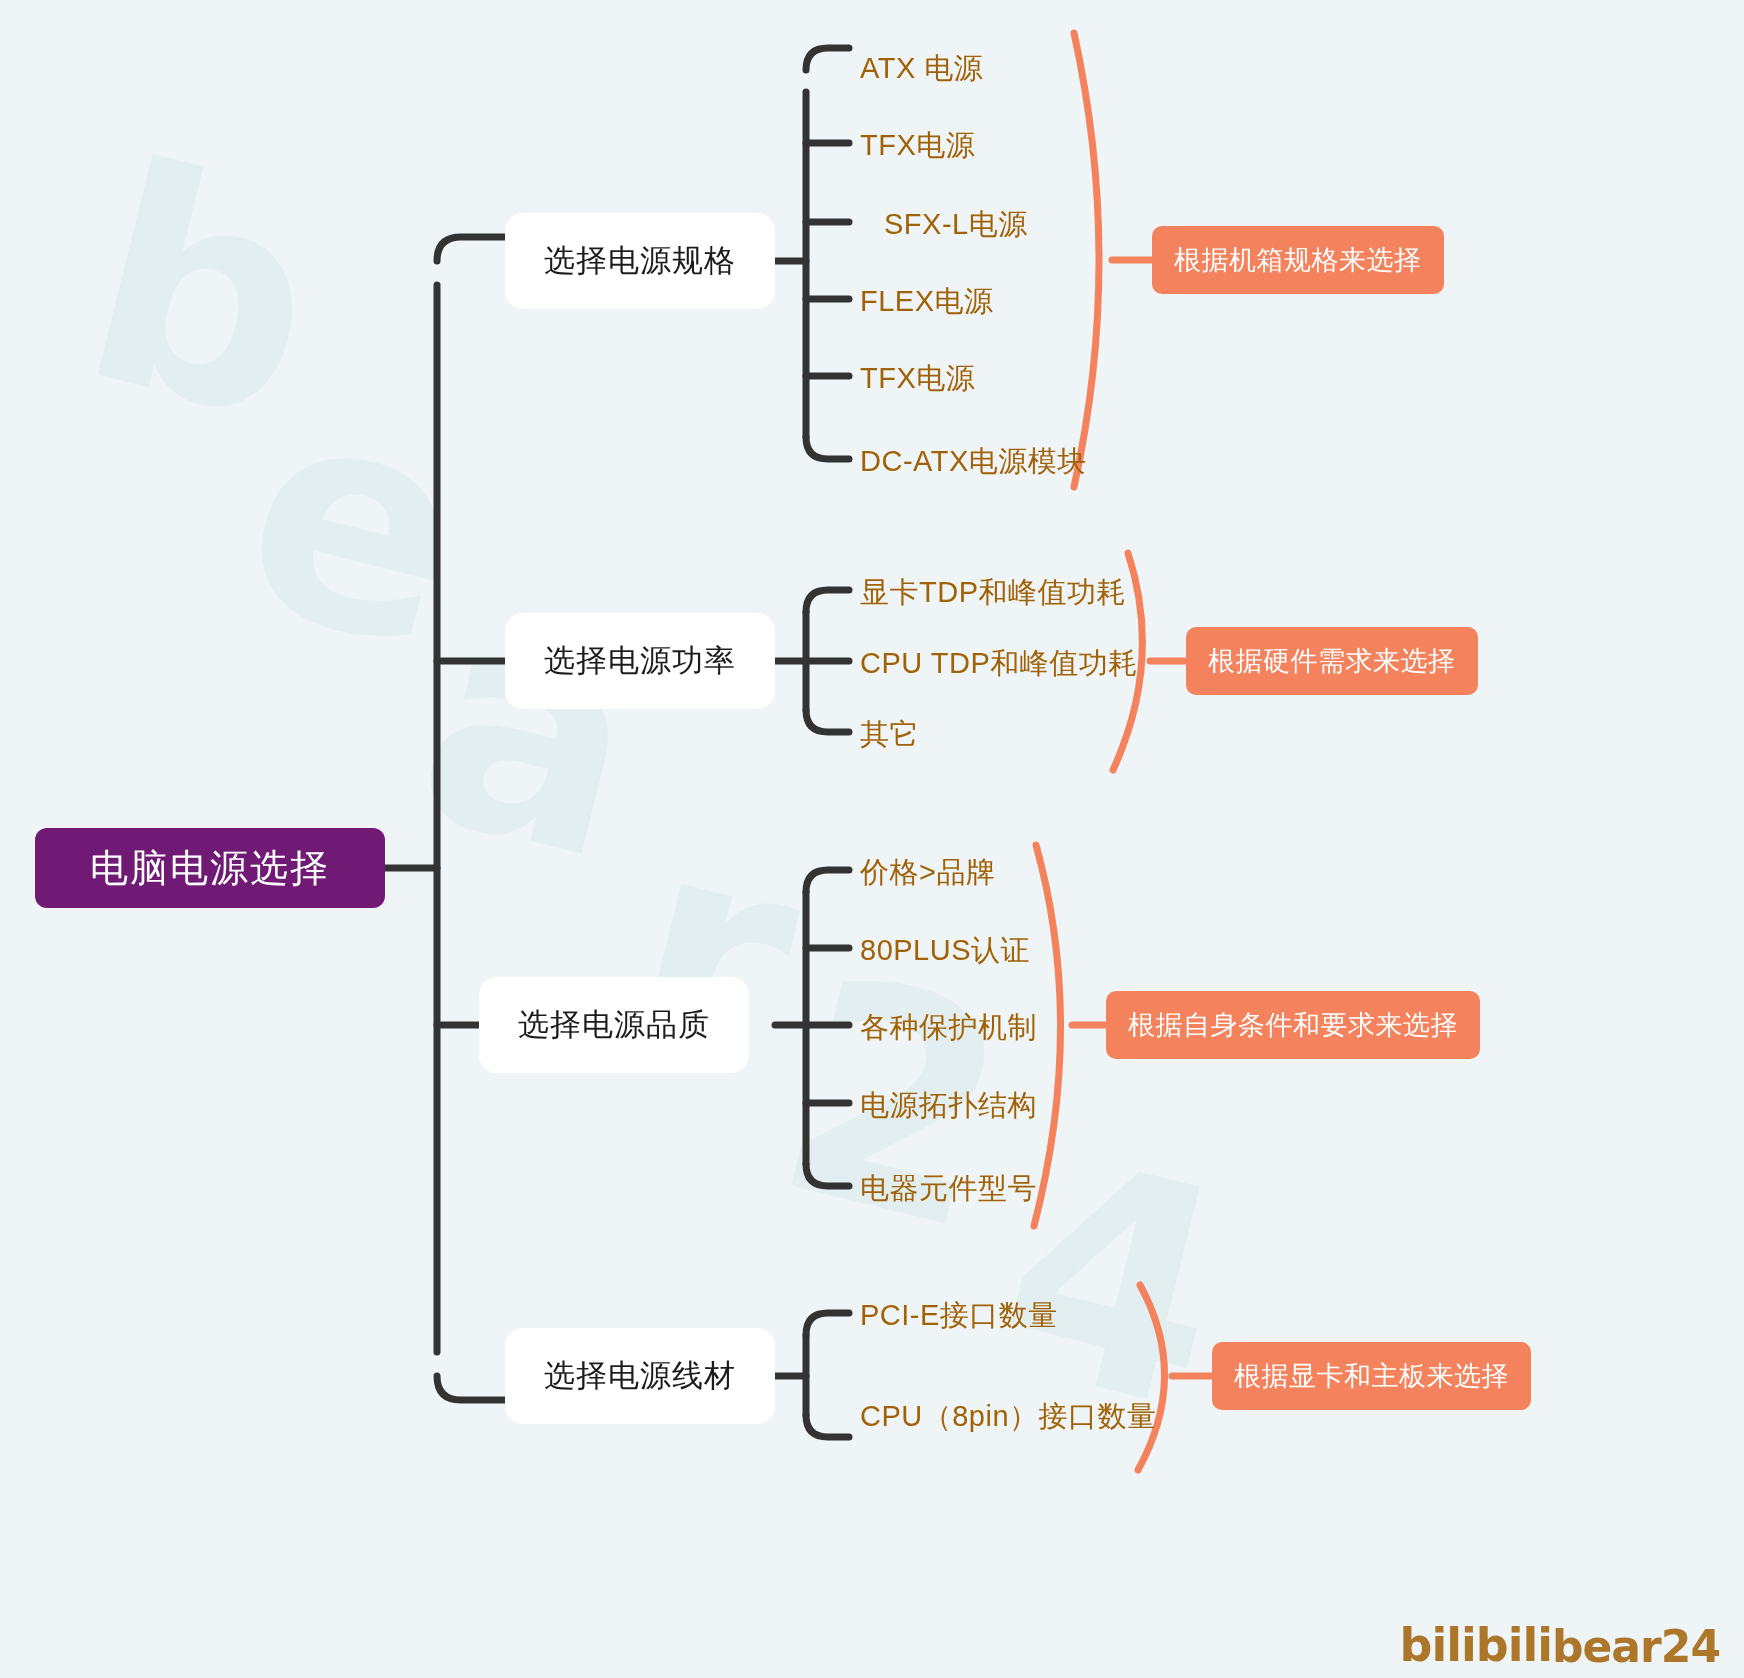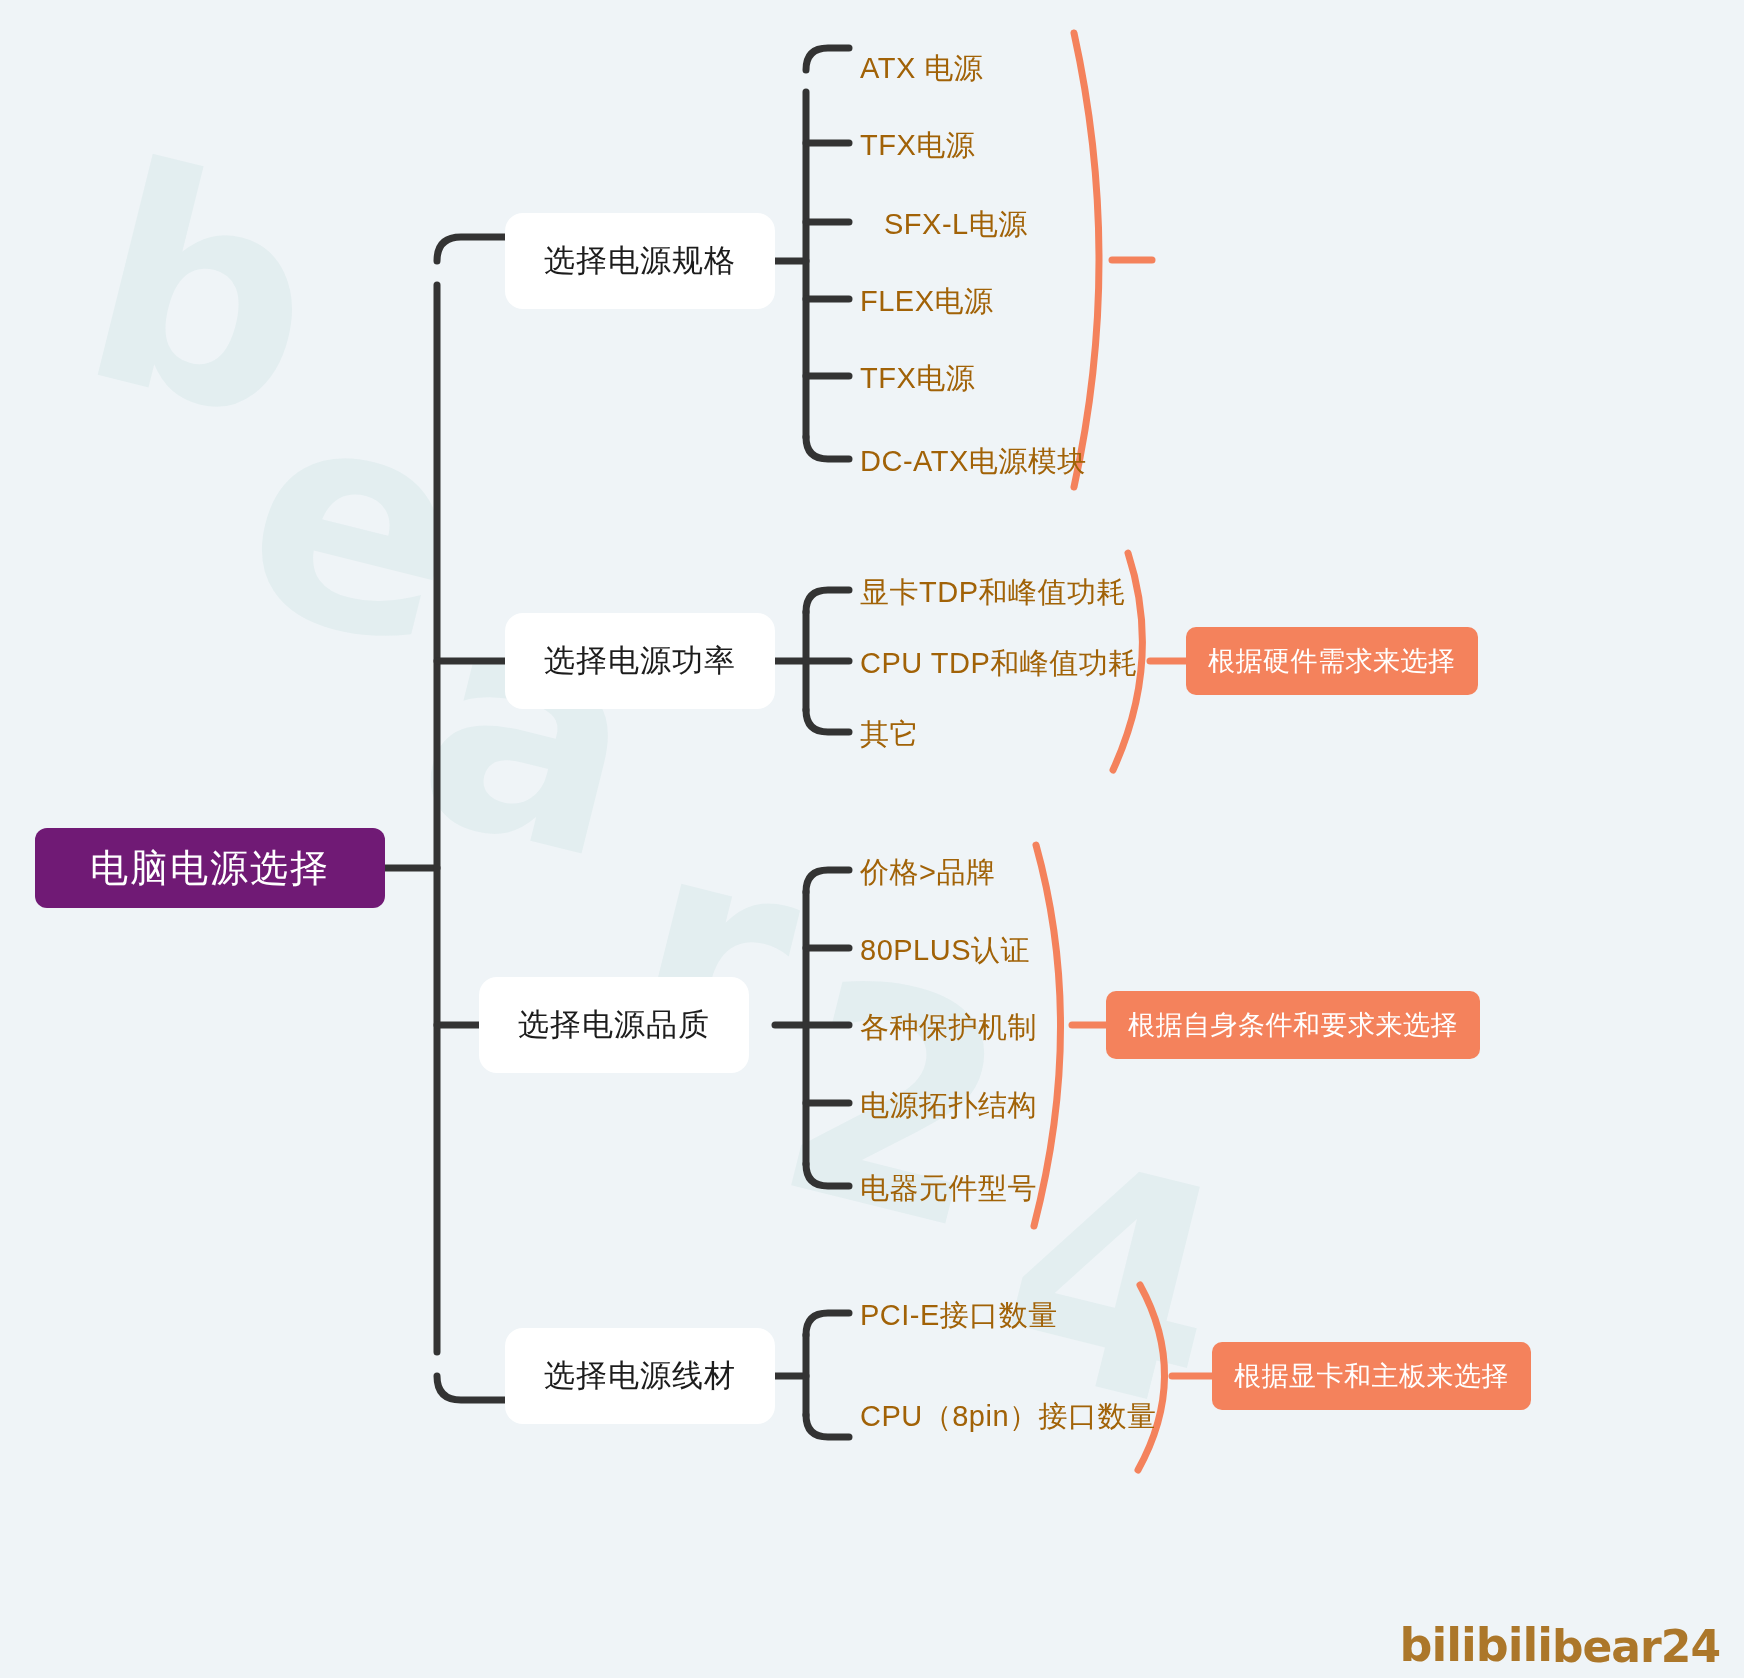--- a/index.html
+++ b/index.html
@@ -201,20 +201,23 @@
 
   <div class="leaf-label" style="left:860px; top:853px;">价格&gt;品牌</div>
   <div class="leaf-label" style="left:860px; top:931px;">80PLUS认证</div>
   <div class="leaf-label" style="left:860px; top:1008px;">各种保护机制</div>
   <div class="leaf-label" style="left:860px; top:1086px;">电源拓扑结构</div>
   <div class="leaf-label" style="left:860px; top:1169px;">电器元件型号</div>
 
   <div class="leaf-label" style="left:860px; top:1296px;">PCI-E接口数量</div>
   <div class="leaf-label" style="left:860px; top:1397px;">CPU（8pin）接口数量</div>
 
+  <div class="note-box" style="left:1152px; top:226px;">
+    <span>根据机箱规格来选择</span>
+  </div>
   <div class="note-box" style="left:1186px; top:627px;">
     <span>根据硬件需求来选择</span>
   </div>
   <div class="note-box" style="left:1106px; top:991px;">
     <span>根据自身条件和要求来选择</span>
   </div>
   <div class="note-box" style="left:1212px; top:1342px;">
     <span>根据显卡和主板来选择</span>
   </div>
 

